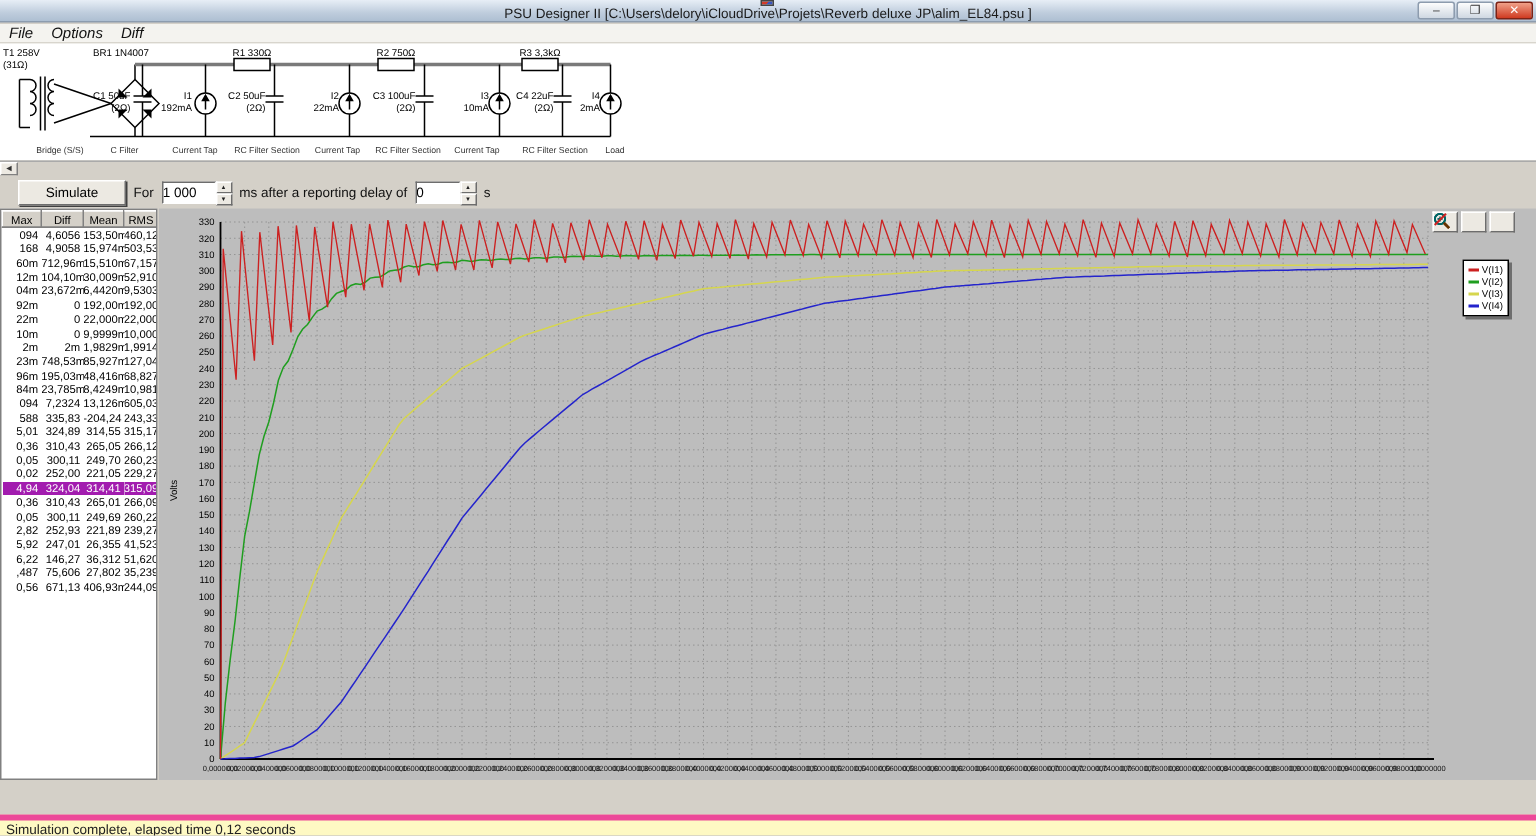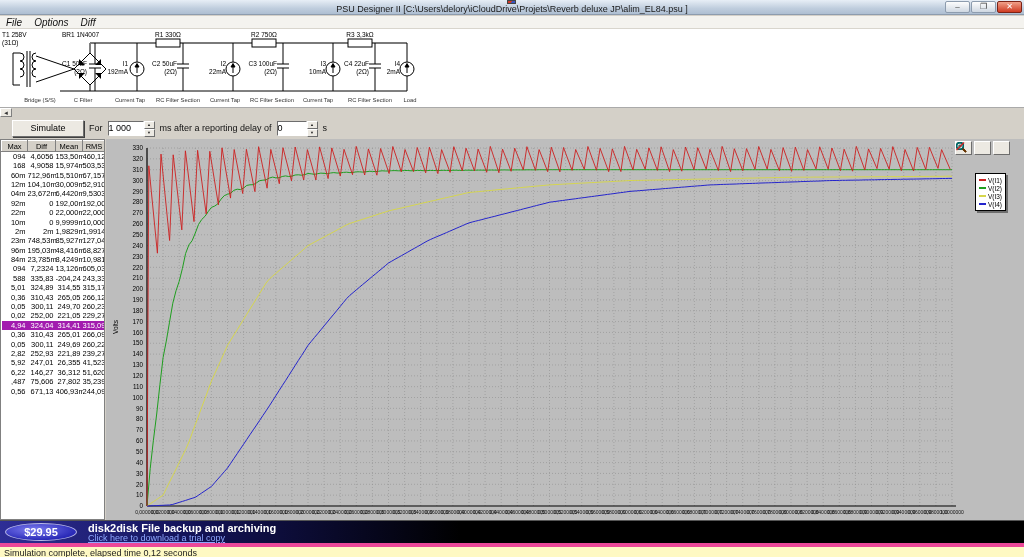--- a/index.html
+++ b/index.html
@@ -658,22 +658,17 @@
             <span class="lbl">V(I3)</span>
           </div>
           <div class="legend-item">
             <span class="legend-dash" style="background: rgb(36, 36, 204);"></span>
             <span class="lbl">V(I4)</span>
           </div>
         </div>
     </div>
   </div>
 
-  <div class="adbanner">
-    <div class="adbadge">$29.95</div>
-    <div class="ad-title">disk2disk File backup and archiving</div>
-    <a class="ad-link">Click here to download a trial copy</a>
-  </div>
 
   <div class="statusbar">
     <span>Simulation complete, elapsed time 0,12 seconds</span>
   </div>
 </div>
 
 </body></html>

